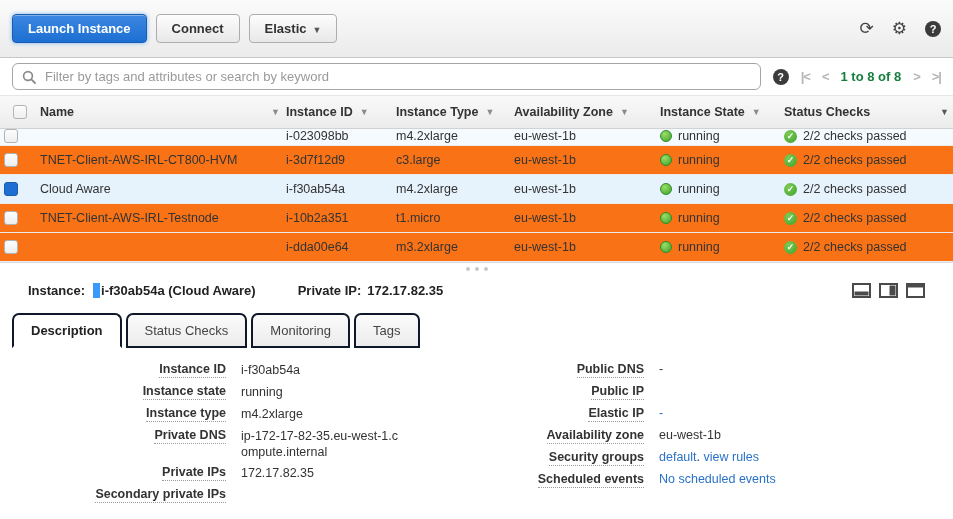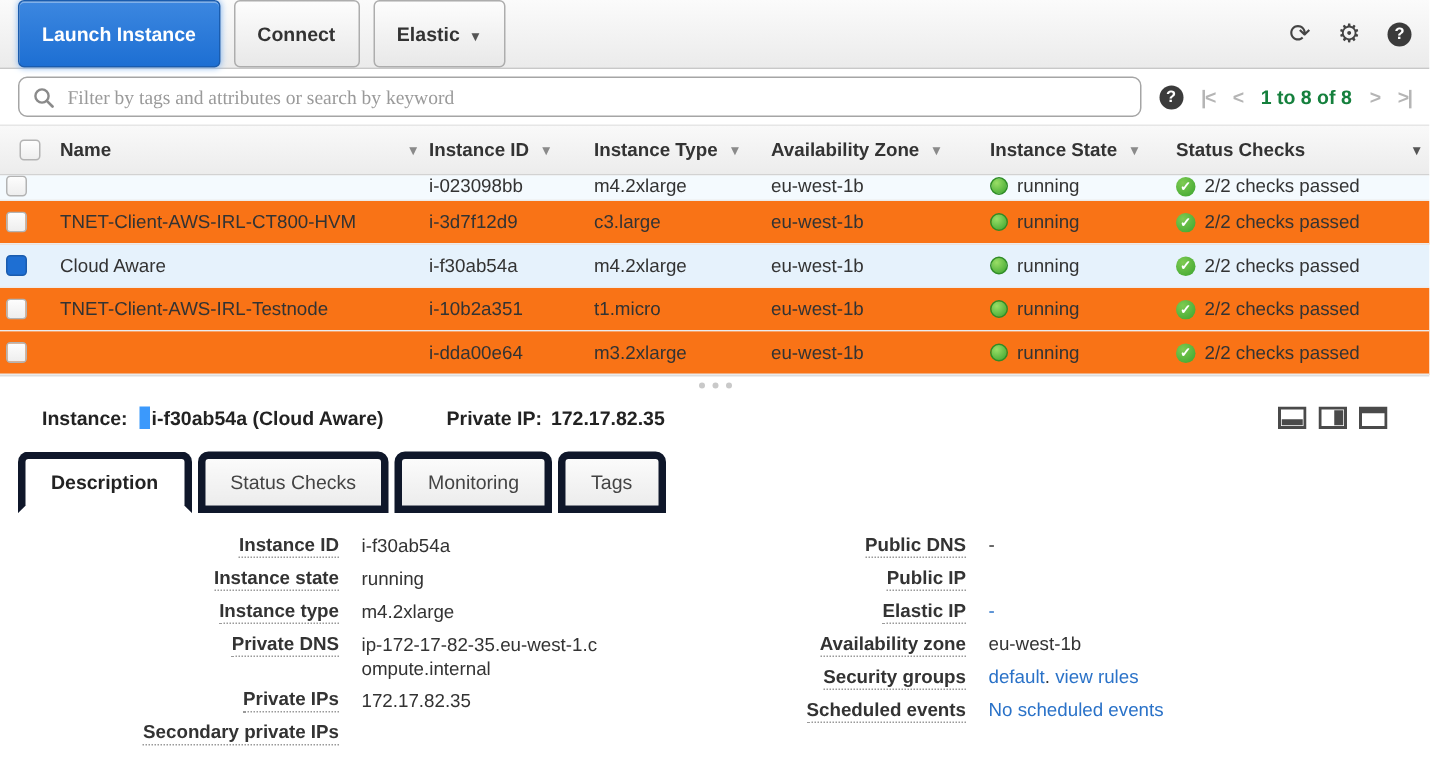--- a/index.html
+++ b/index.html
@@ -5,21 +5,21 @@
   * { box-sizing: border-box; }
   html,body { margin:0; padding:0; }
   body {
     width:953px; height:519px; overflow:hidden;
     font-family:"Liberation Sans", sans-serif;
     font-size:12.5px; color:#333; background:#fff;
   }
 
   
   .toolbar {
-    height:46px; display:flex; gap:9px;
+    height:58px; display:flex; align-items:center; gap:9px;
     padding:0 12px;
     background:linear-gradient(#fbfbfb,#ebebeb);
     border-bottom:1px solid #c8c8c8;
   }
   .btn {
     font-family:inherit; font-size:13px; font-weight:bold;
     border-radius:4px; padding:7px 15px; cursor:pointer; line-height:1;
   }
   .btn-primary {
     color:#fff; background:linear-gradient(#3c87e0,#1d6fd3);
@@ -41,21 +41,21 @@
   
   .searchbar {
     height:38px; display:flex; align-items:center; gap:12px;
     padding:0 12px; border-bottom:1px solid #e6e6e6; background:#fff;
   }
   .search-box {
     flex:1; height:27px; border:1px solid #a5a5a5; border-radius:6px;
     display:flex; align-items:center; padding:0 9px; gap:7px; background:#fff;
   }
   .search-box input {
-    border:none; outline:none; flex:1; font-family:Liberation Serif, serif; font-size:13px; color:#0f766e;
+    border:none; outline:none; flex:1; font-family:Liberation Sans, sans-serif; font-size:13px; color:#0f766e;
     background:transparent;
   }
   .search-box input::placeholder { color:#9a9a9a; }
   .pager { display:flex; align-items:center; gap:12px; font-size:13px; color:#b5b5b5; }
   .pager .arrow { cursor:pointer; letter-spacing:-1px; font-weight:bold; }
   .pager .count { color:#15803d; font-weight:bold; }
 
   
   .grid-cols {
     display:grid;
@@ -115,21 +115,21 @@
   .sel-mark { width:7px; height:15px; background:#3b99fc; margin:0 1px 0 8px; }
   .pip-label { margin-left:42px; }
   .pip-value { margin-left:6px; }
   .layout-icons { margin-left:auto; display:flex; gap:8px; }
   .layout-icons svg { cursor:pointer; display:block; }
 
   
   .tabs { display:flex; gap:4px; padding:8px 12px 0; }
   .tab {
     padding:8px 17px; font-size:13px; color:#444; cursor:pointer;
-    border:5px solid #0f172a; border-radius:7px 7px 0 0;
+    border:2px solid #0f172a; border-radius:7px 7px 0 0;
     background:linear-gradient(#fbfbfb,#ececec);
   }
   .tab.active { background:#fff; border-bottom-color:#fff; font-weight:bold; color:#222; }
 
   
   .desc { display:flex; padding:14px 0 0 20px; }
   .col { display:flex; flex-direction:column; }
   .col-left { width:438px; }
   .col-right { flex:1; }
   .field-row { display:flex; margin-bottom:5px; min-height:17px; }

